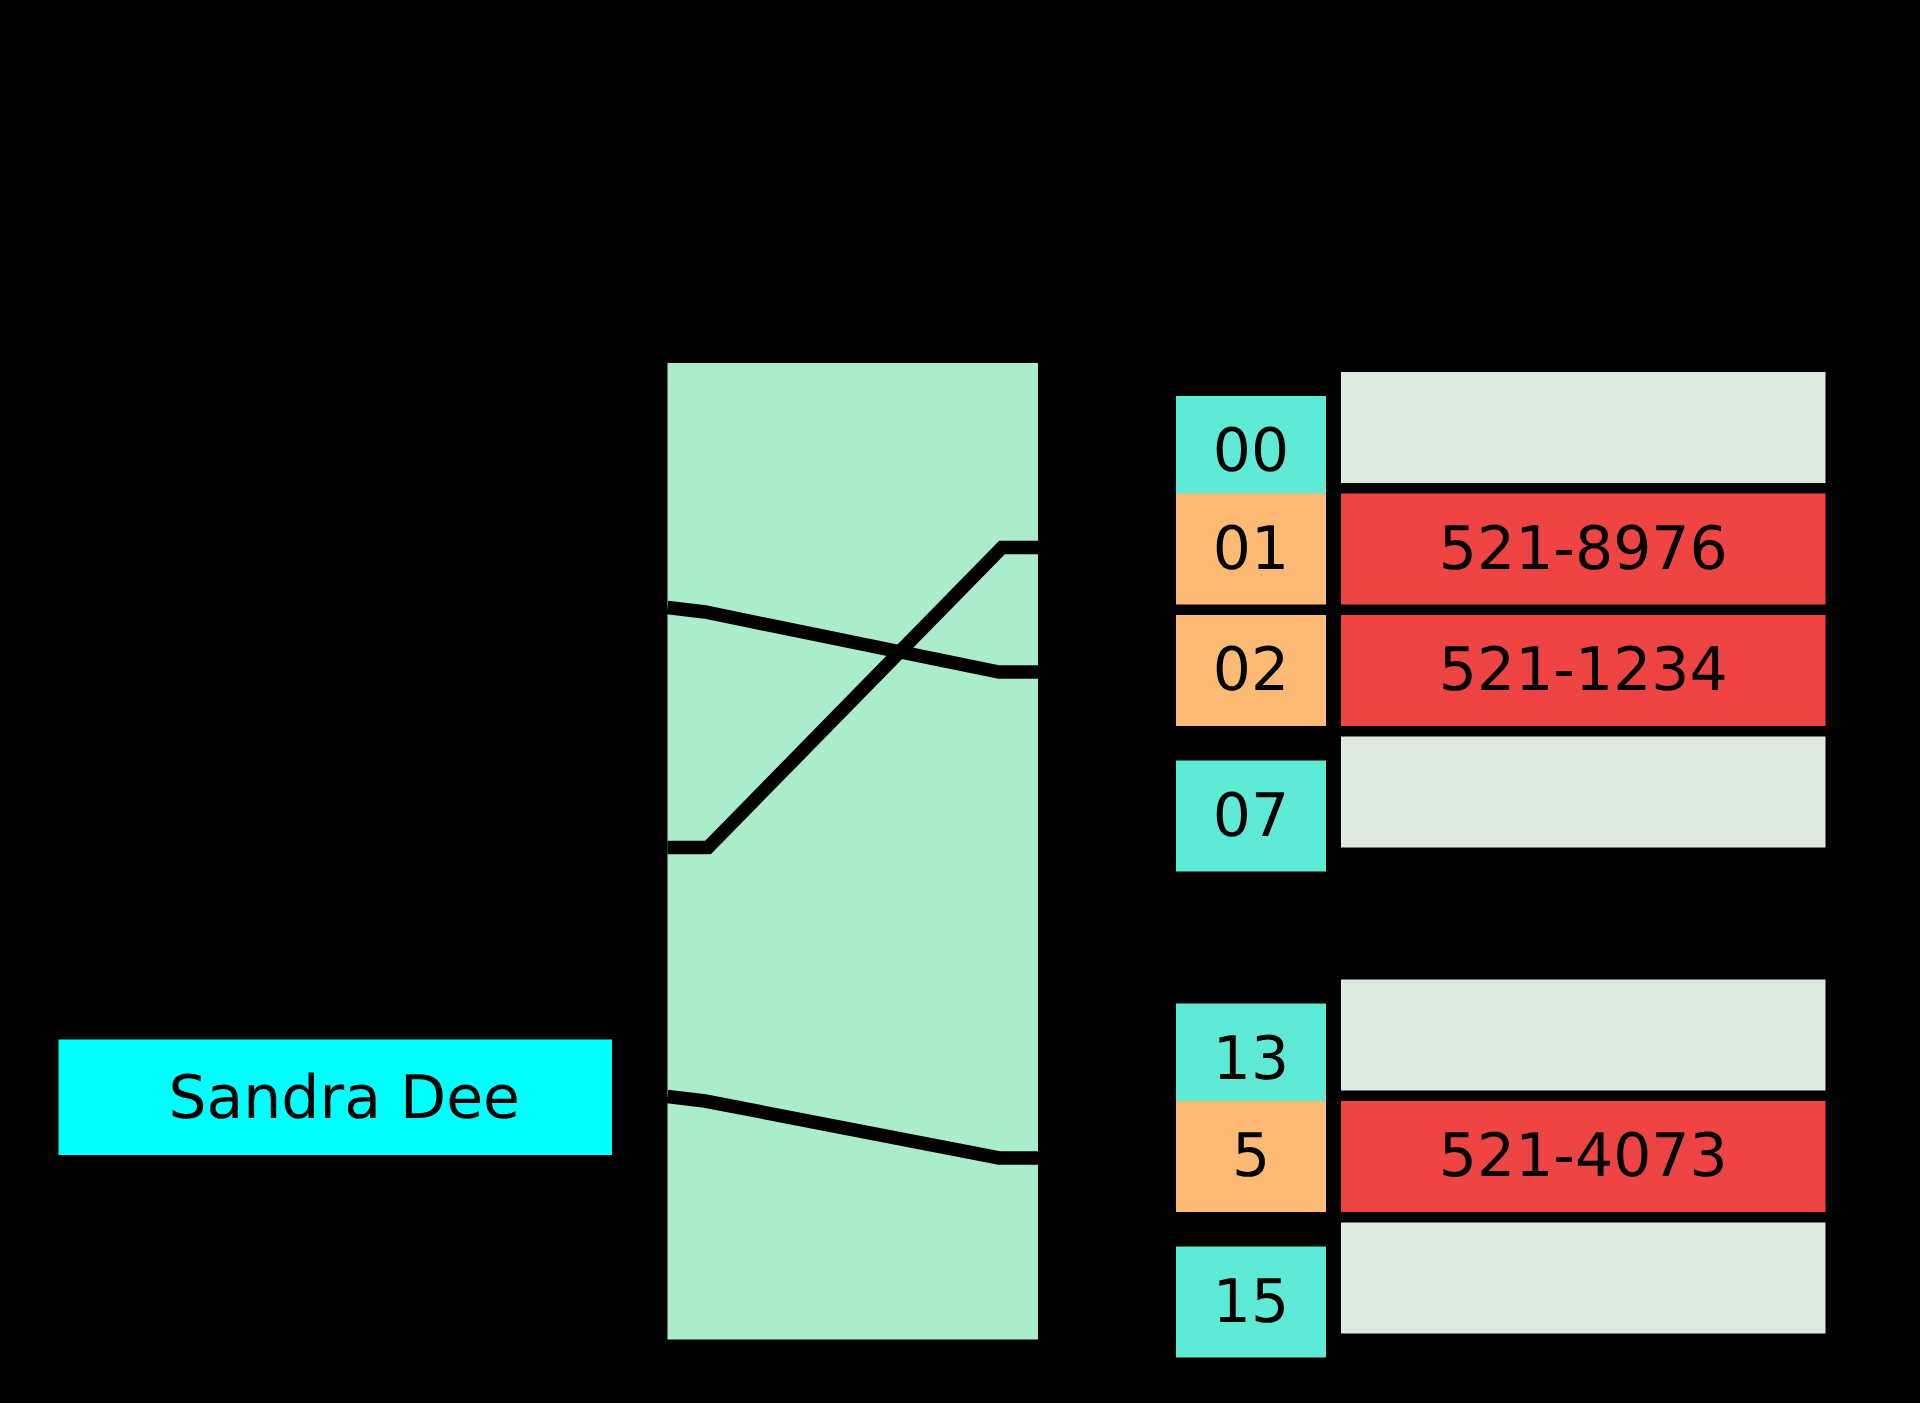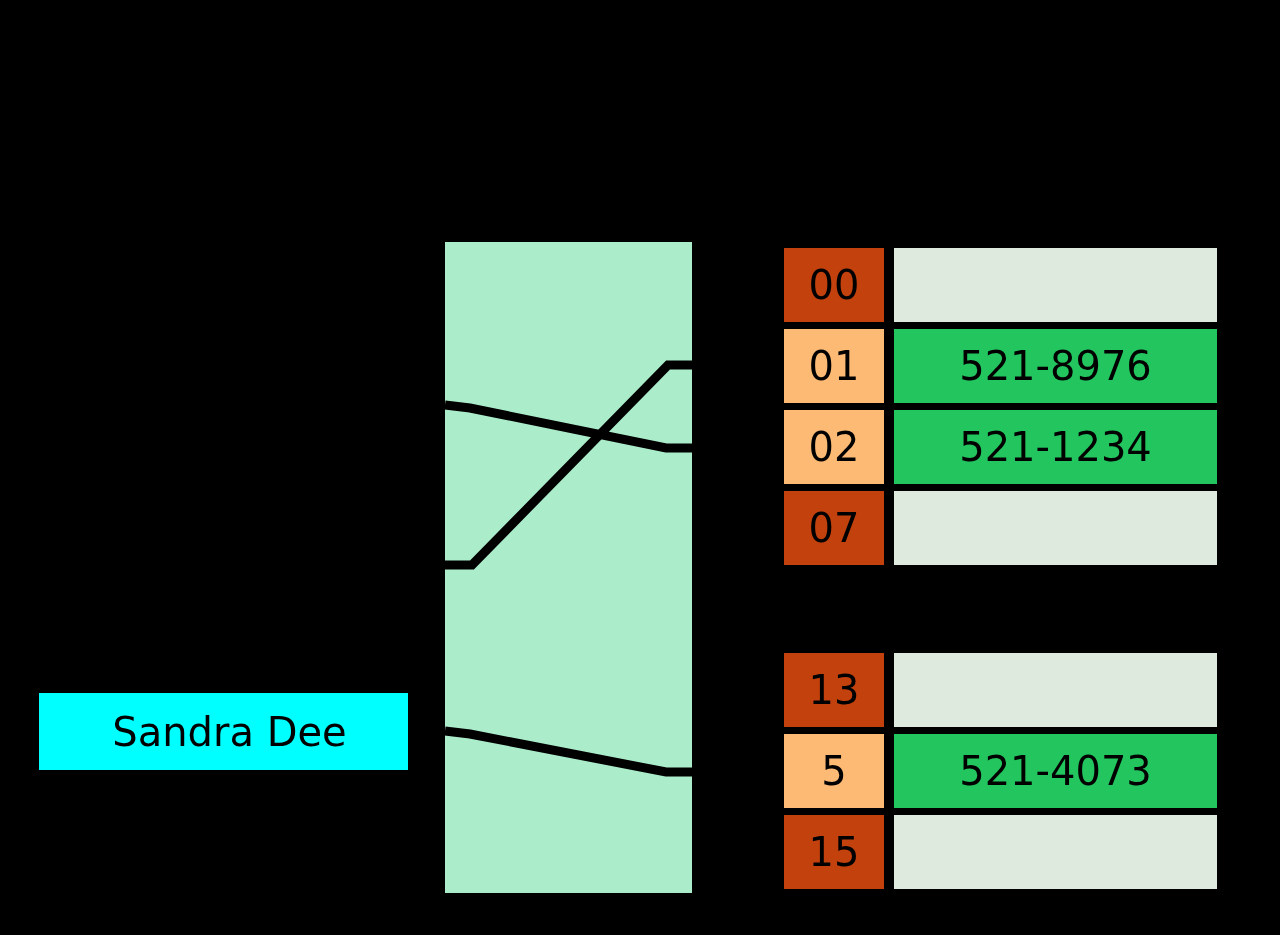--- a/index.html
+++ b/index.html
@@ -84,24 +84,24 @@
     position: absolute;
     left: 110px;
     top: 0;
     width: 323px;
     height: 74px;
     display: flex;
     align-items: center;
     justify-content: center;
     box-sizing: border-box;
   }
-  .idx-empty  { background: #c2410c; }
+  .idx-empty  { background: #5eead4; margin-top: 16px; }
   .idx-filled { background: #fdba74; }
   .val-empty  { background: #DEEADD; }
-  .val-filled { background: #22c55e; }
+  .val-filled { background: #ef4444; }
   .cell-text {
     font-size: 40px;
     color: #000000;
     line-height: 1;
     white-space: nowrap;
   }
 
   #table-top    { left: 784px; top: 248px; width: 433px; height: 318px; }
   #table-bottom { left: 784px; top: 653px; width: 387px; height: 238px; }
 </style>

